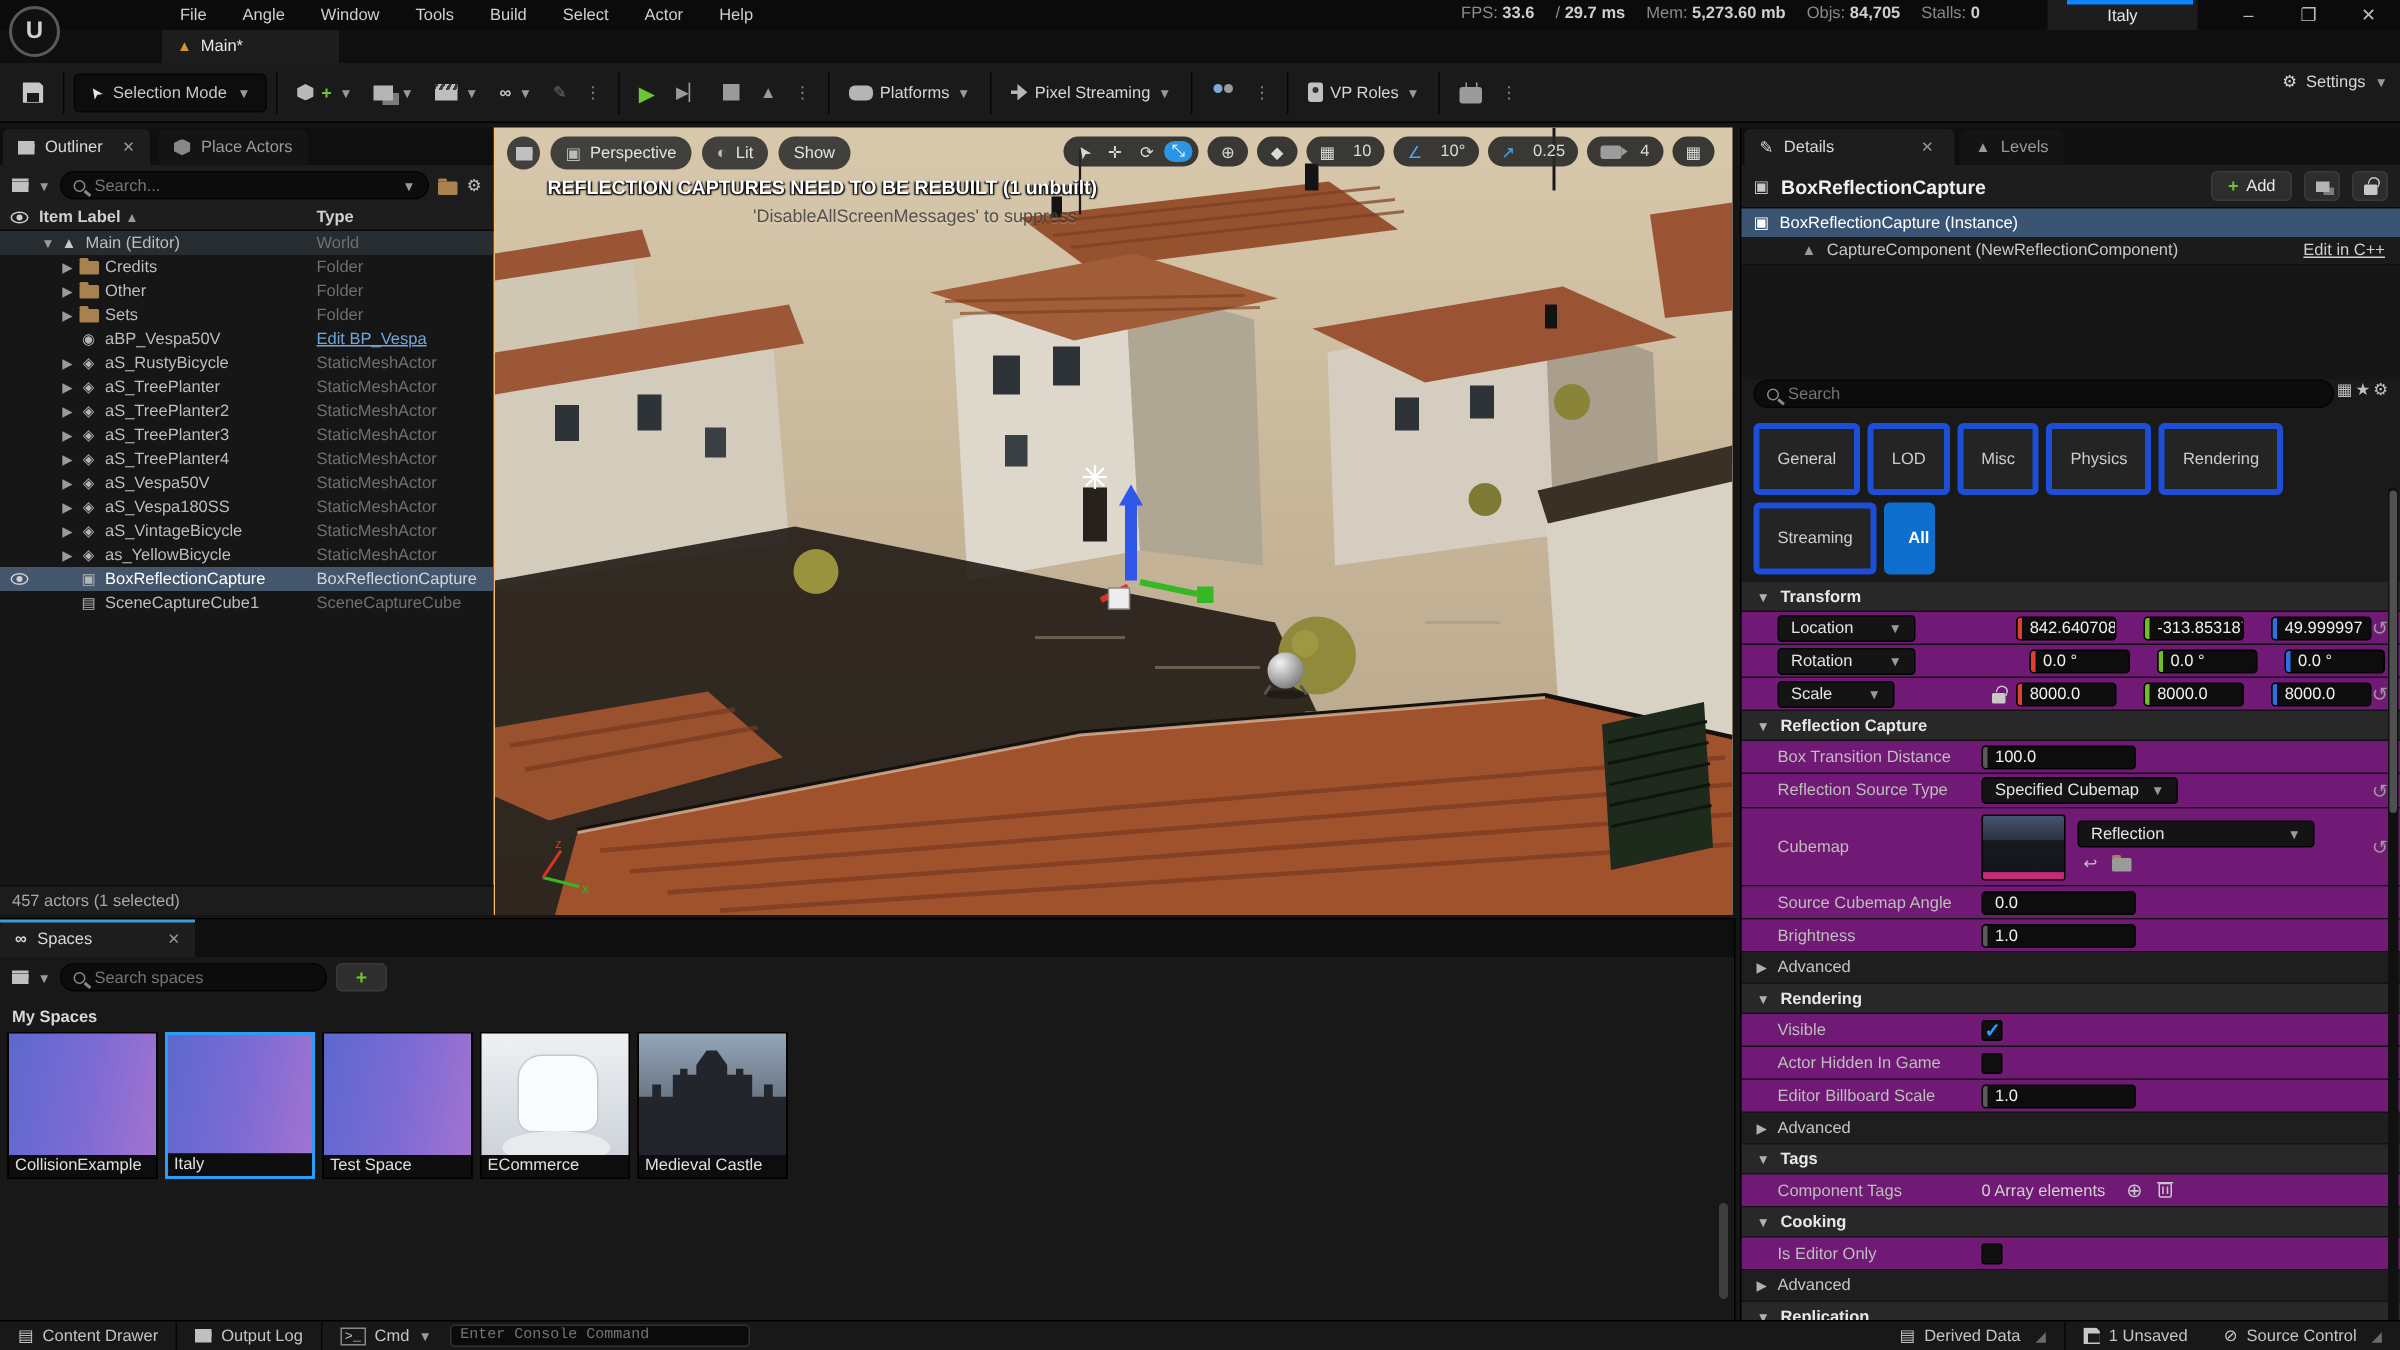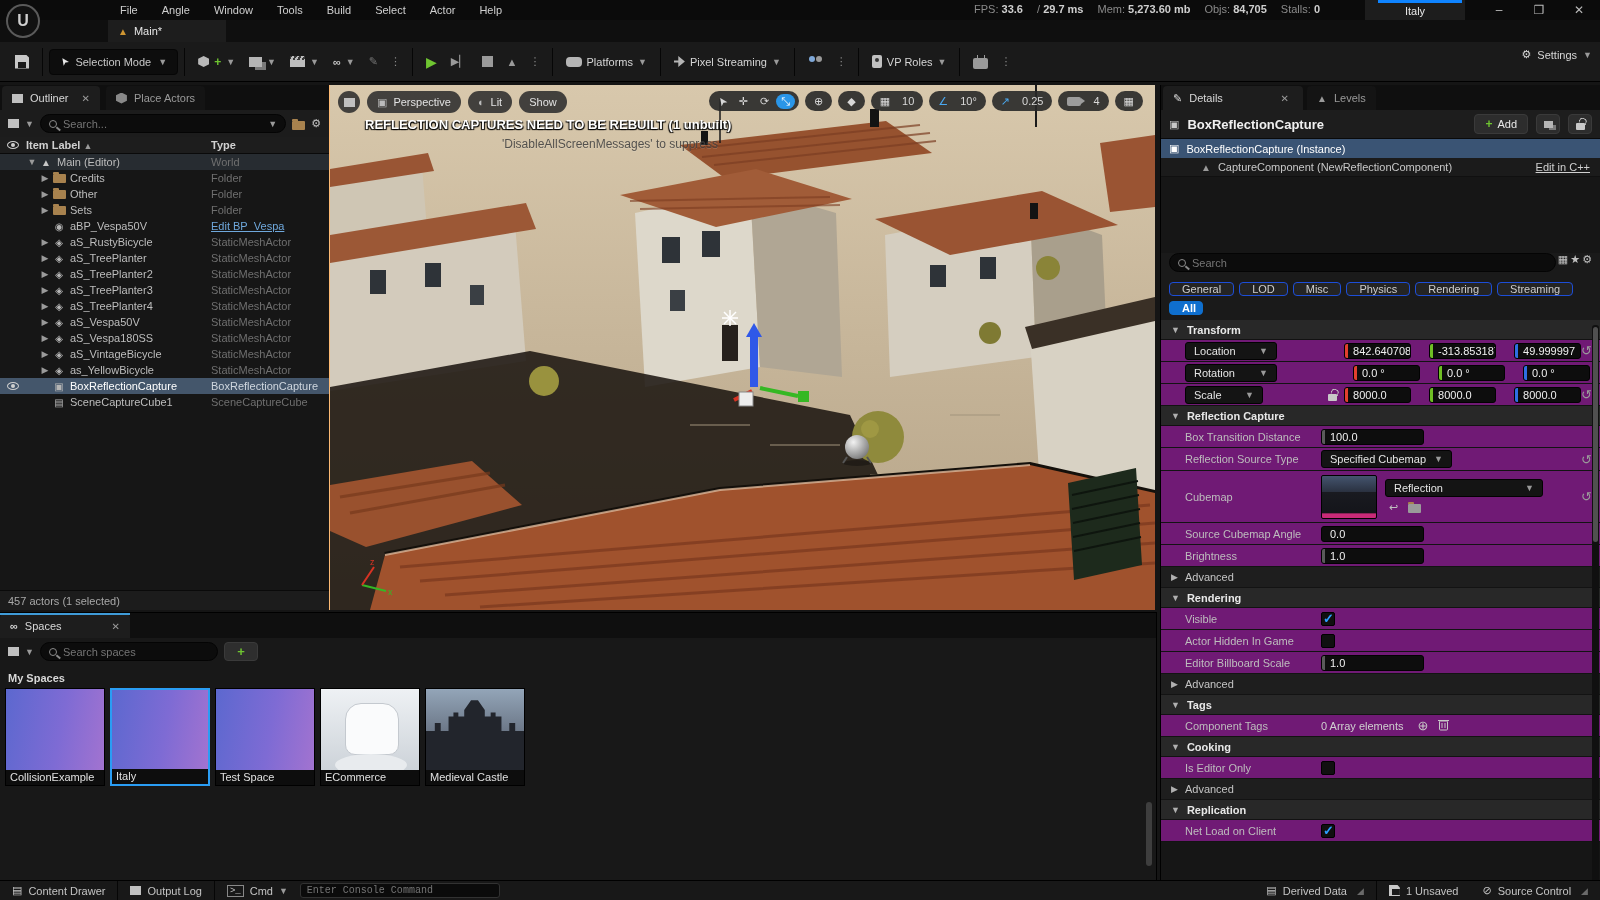--- a/index.html
+++ b/index.html
@@ -100,21 +100,21 @@
   #det-head { height:29px; background:#1d1d1d; display:flex; align-items:center; padding:0 8px; gap:8px; border-bottom:1px solid #0a0a0a; }
   #det-title { font-weight:bold; color:#f0f0f0; font-size:13px; flex:1; }
   #add-btn { background:#2d2d2d; border:1px solid #3a3a3a; border-radius:4px; height:20px; padding:0 10px; display:flex; align-items:center; gap:5px; color:#e8e8e8; }
   .sqbtn { width:24px; height:20px; background:#2d2d2d; border:1px solid #3a3a3a; border-radius:4px; display:flex; align-items:center; justify-content:center; }
   #inst-row { height:19px; background:#3a5474; color:#fff; display:flex; align-items:center; gap:7px; padding-left:8px; }
   #comp-row { height:19px; background:#1b1b1b; display:flex; align-items:center; gap:7px; padding-left:40px; color:#c8c8c8; border-bottom:1px solid #101010; }
   #edit-cpp { margin-left:auto; margin-right:10px; color:#d0d0d0; text-decoration:underline; }
   #det-empty { height:76px; background:#161616; }
   #det-search { height:26px; display:flex; gap:2px; padding:0 8px; background:#1a1a1a; }
   #det-pills { background:#1a1a1a; padding:3px 8px 5px; display:flex; flex-wrap:wrap; gap:5px; }
-  .pill { background:#242424; border:1px solid #1d4ed8; border-radius:4px; padding:0 12px; color:#cdcdcd; }
+  .pill { background:#242424; border:4px solid #1d4ed8; border-radius:4px; padding:14px 12px; color:#cdcdcd; }
   .pill.all { background:#0f6fce; border-color:#0f6fce; color:#fff; font-weight:bold; }
   #det-scroll { flex:1; overflow:hidden; }
   .dsec { height:20px; background:#282828; display:flex; align-items:center; gap:7px; padding-left:10px; font-weight:bold; color:#e8e8e8; border-bottom:1px solid #121212; }
   .dsec .expander, .dadv .expander { font-size:9px; color:#b0b0b0; }
   .drow { min-height:22px; background:#701a75; border-bottom:1px solid #131313; display:flex; align-items:center; padding-left:24px; }
   .dlabel { width:136px; flex:none; color:#bdbdbd; }
   .dreset { margin-left:auto; margin-right:8px; color:#9a9a9a; font-size:13px; }
   .nfield { position:relative; background:#0d0d0d; border:1px solid #020202; border-radius:3px; height:16px; display:flex; align-items:center; padding:0 4px 0 8px; color:#f0f0f0; overflow:hidden; }
   .nfield .cbar { position:absolute; left:0; top:0; bottom:0; width:3px; }
   .cb-x{background:#e2402e;} .cb-y{background:#6fbf24;} .cb-z{background:#2e6fe2;} .cb-n{background:#5a5a5a;}

